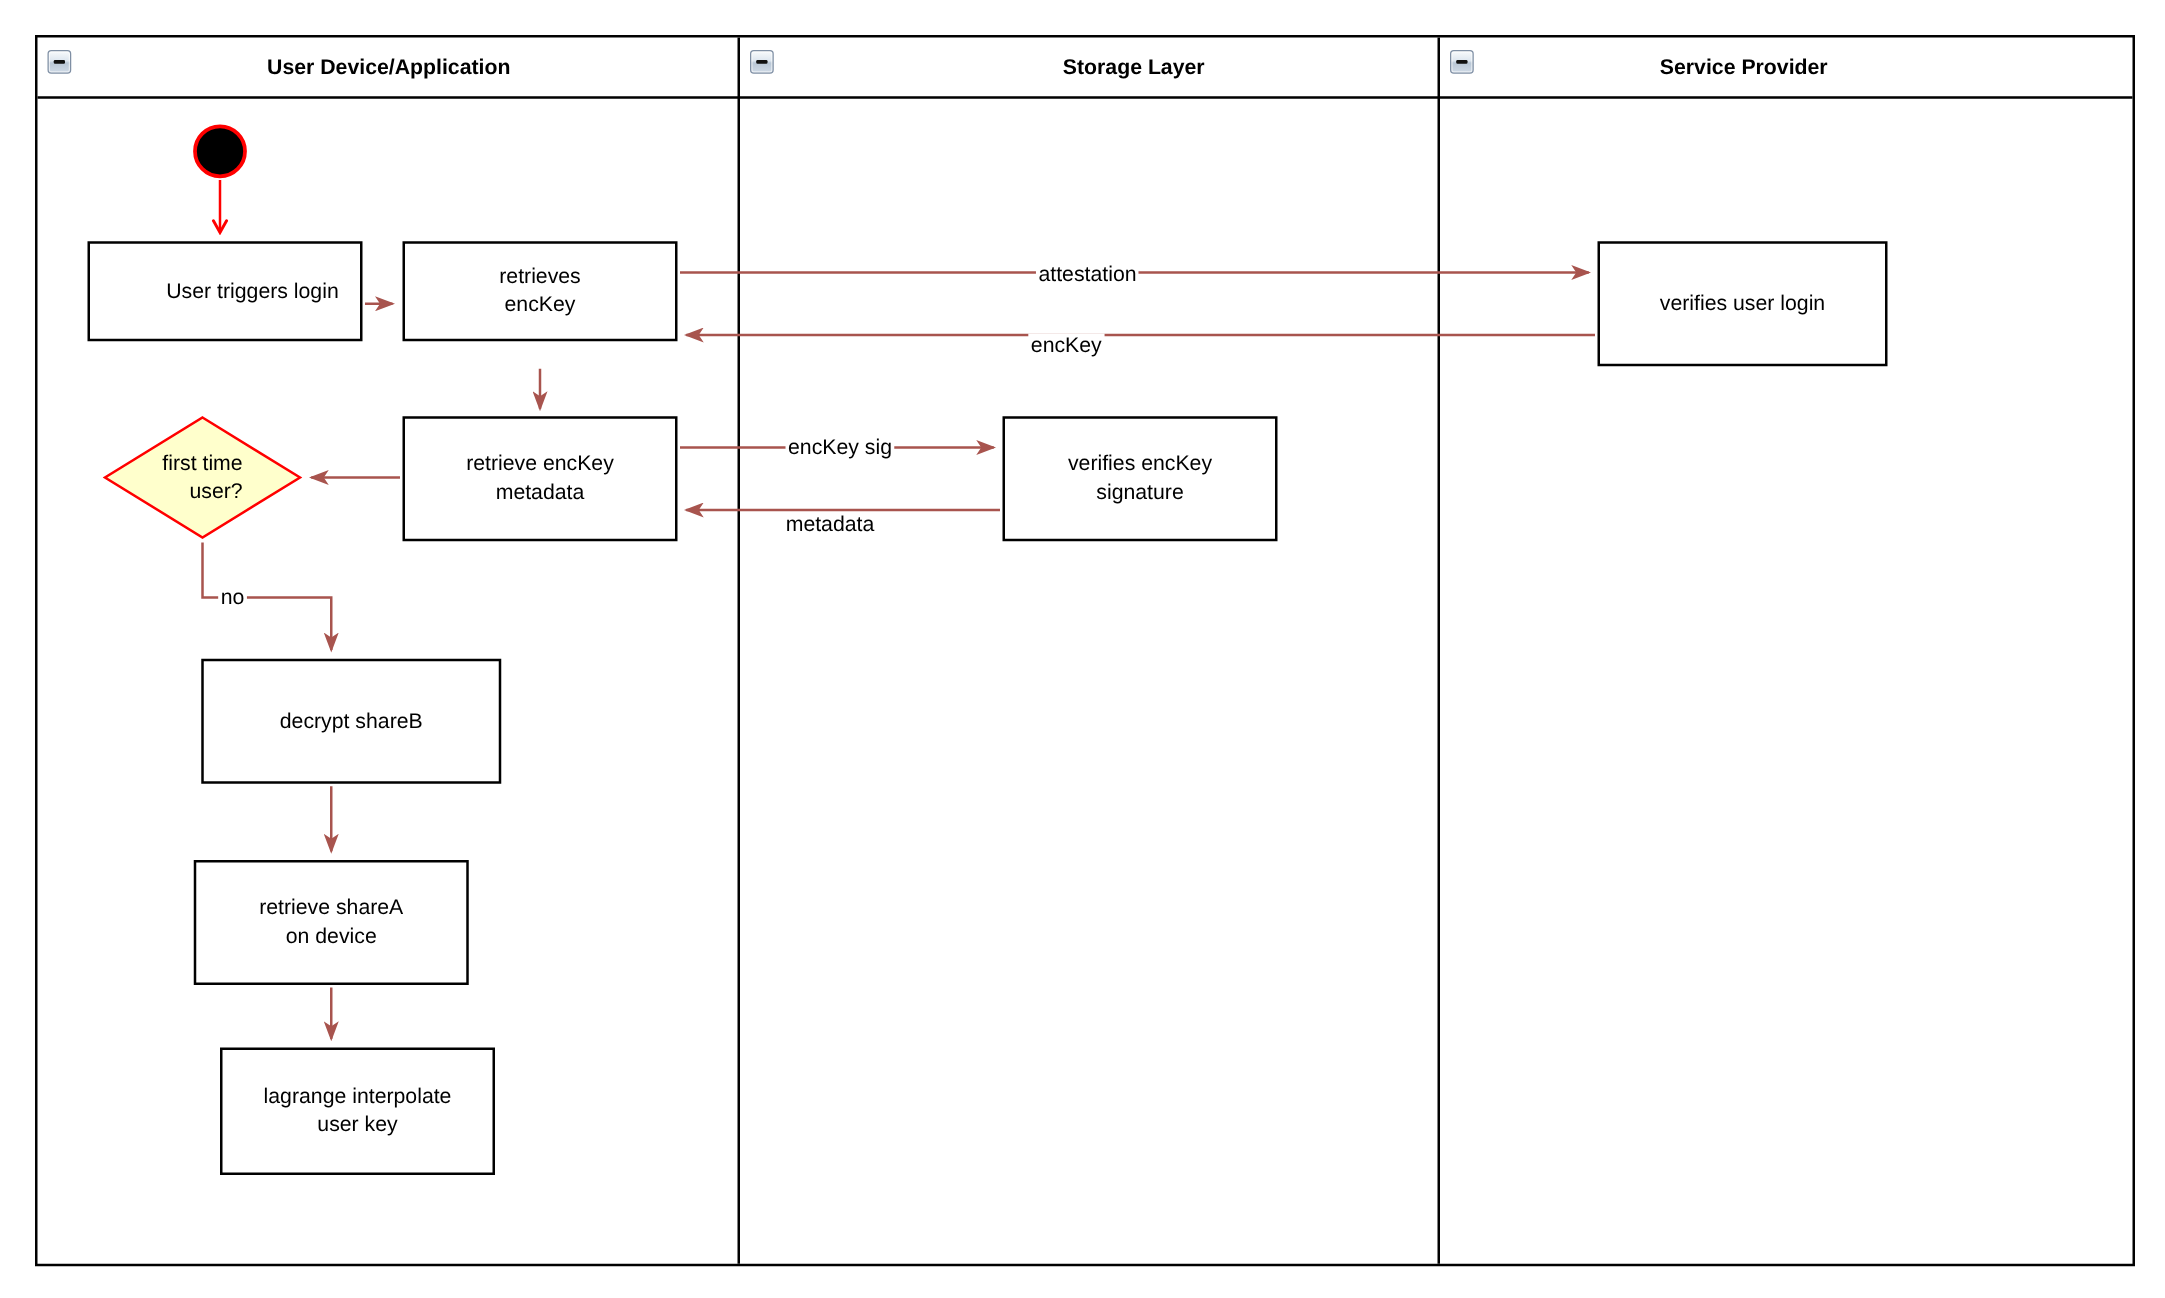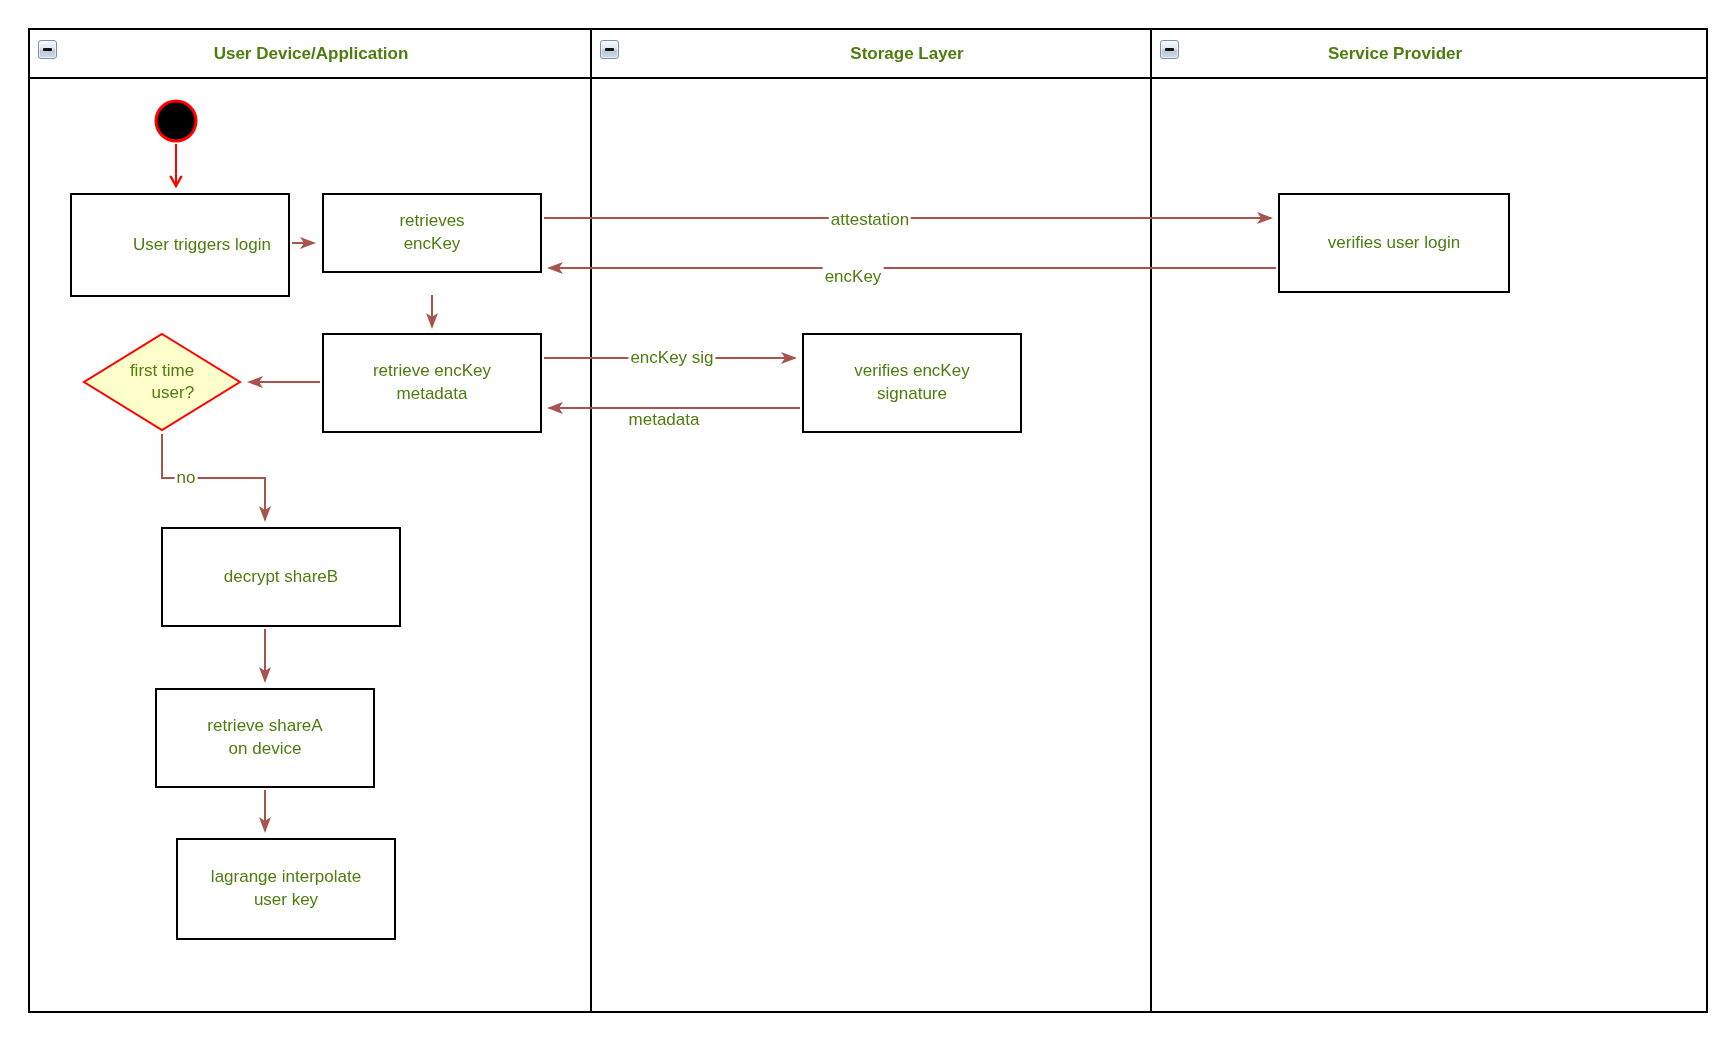--- a/index.html
+++ b/index.html
@@ -1,18 +1,18 @@
 <!DOCTYPE html>
 <html><head>
 <meta charset="utf-8">
 <style>
   html,body{margin:0;padding:0;background:#ffffff;}
   #canvas{
     position:relative;width:1732px;height:1038px;background:#ffffff;overflow:hidden;
-    font-family:"Liberation Sans", sans-serif;color:#4d7c0f;
+    font-family:"Liberation Sans", sans-serif;color:#000000;
   }
   
   #pool{position:absolute;left:28px;top:28px;width:1680px;height:985px;border:2px solid #000;box-sizing:border-box;background:#fff;}
   .lane-divider{position:absolute;top:0;width:2px;height:100%;background:#000;}
   #header-line{position:absolute;left:0;top:47px;width:100%;height:2px;background:#000;}
   .lane-header{position:absolute;top:0;height:47px;display:flex;align-items:center;justify-content:center;}
   .lane-title{font-weight:bold;font-size:17px;white-space:nowrap;}
   .collapse-btn{
     position:absolute;top:10px;width:19px;height:19px;box-sizing:border-box;
     border:1px solid #7f8fa4;border-radius:3px;
@@ -88,21 +88,21 @@
     <line x1="1276" y1="268" x2="549" y2="268" stroke-width="2" marker-end="url(#mk-brown)" stroke="#a8544e"></line>
     <line x1="432" y1="295" x2="432" y2="327" stroke-width="2" marker-end="url(#mk-brown)" stroke="#a8544e"></line>
     <line x1="320" y1="382" x2="249" y2="382" stroke-width="2" marker-end="url(#mk-brown)" stroke="#a8544e"></line>
     <path d="M162,434 L162,478 L265,478 L265,520" fill="none" stroke-width="2" marker-end="url(#mk-brown)" stroke="#a8544e"></path>
     <line x1="265" y1="629" x2="265" y2="681" stroke-width="2" marker-end="url(#mk-brown)" stroke="#a8544e"></line>
     <line x1="265" y1="790" x2="265" y2="831" stroke-width="2" marker-end="url(#mk-brown)" stroke="#a8544e"></line>
     <line x1="544" y1="358" x2="795" y2="358" stroke-width="2" marker-end="url(#mk-brown)" stroke="#a8544e"></line>
     <line x1="800" y1="408" x2="549" y2="408" stroke-width="2" marker-end="url(#mk-brown)" stroke="#a8544e"></line>
   </svg>
 
-  <div class="node" style="left:70px;top:193px;width:220px;height:104px;padding-left:44px;">
+  <div class="node" style="left:70px;top:193px;width:220px;height:80px;padding-left:44px;">
     <span class="node-label">User triggers login</span>
   </div>
   <div class="node" style="left:322px;top:193px;width:220px;height:80px;">
     <span class="node-label">retrieves
 encKey</span>
   </div>
   <div class="node" style="left:322px;top:333px;width:220px;height:100px;">
     <span class="node-label">retrieve encKey
 metadata</span>
   </div>

